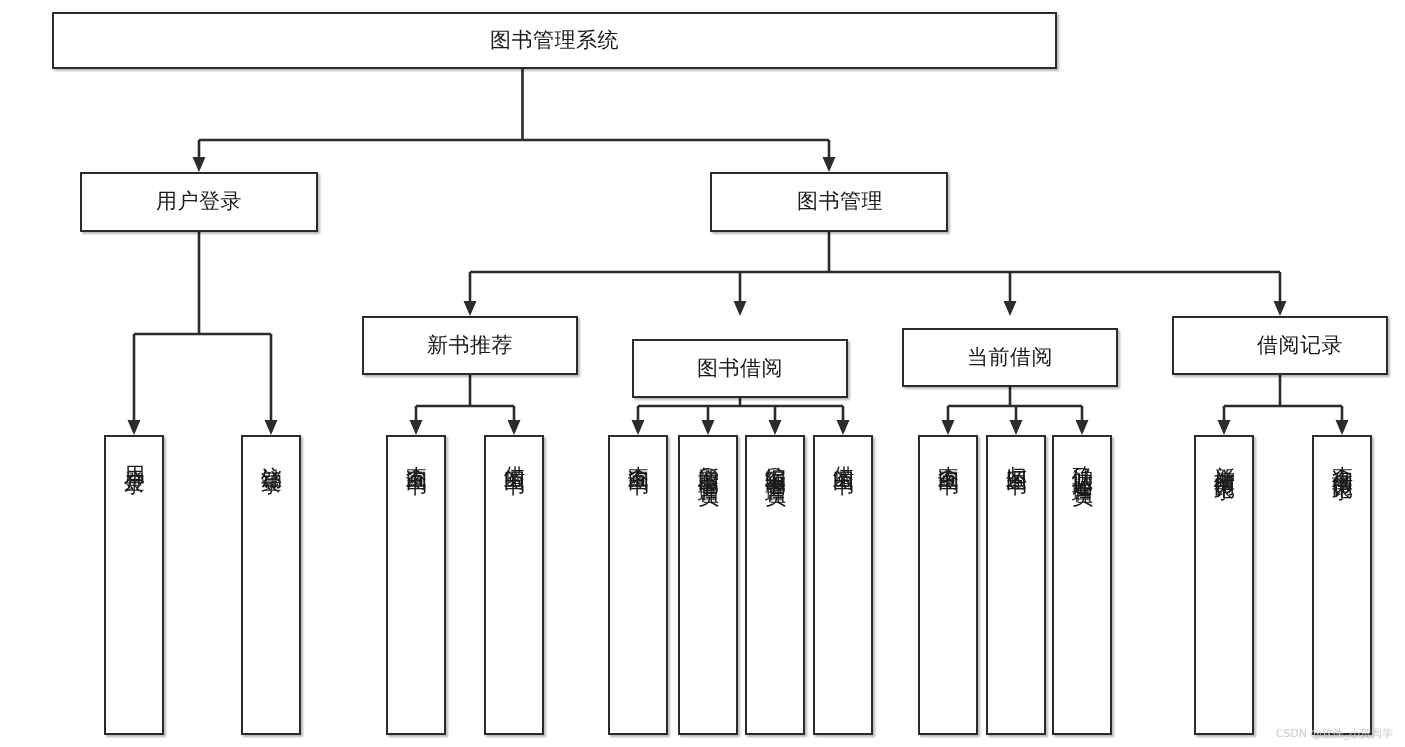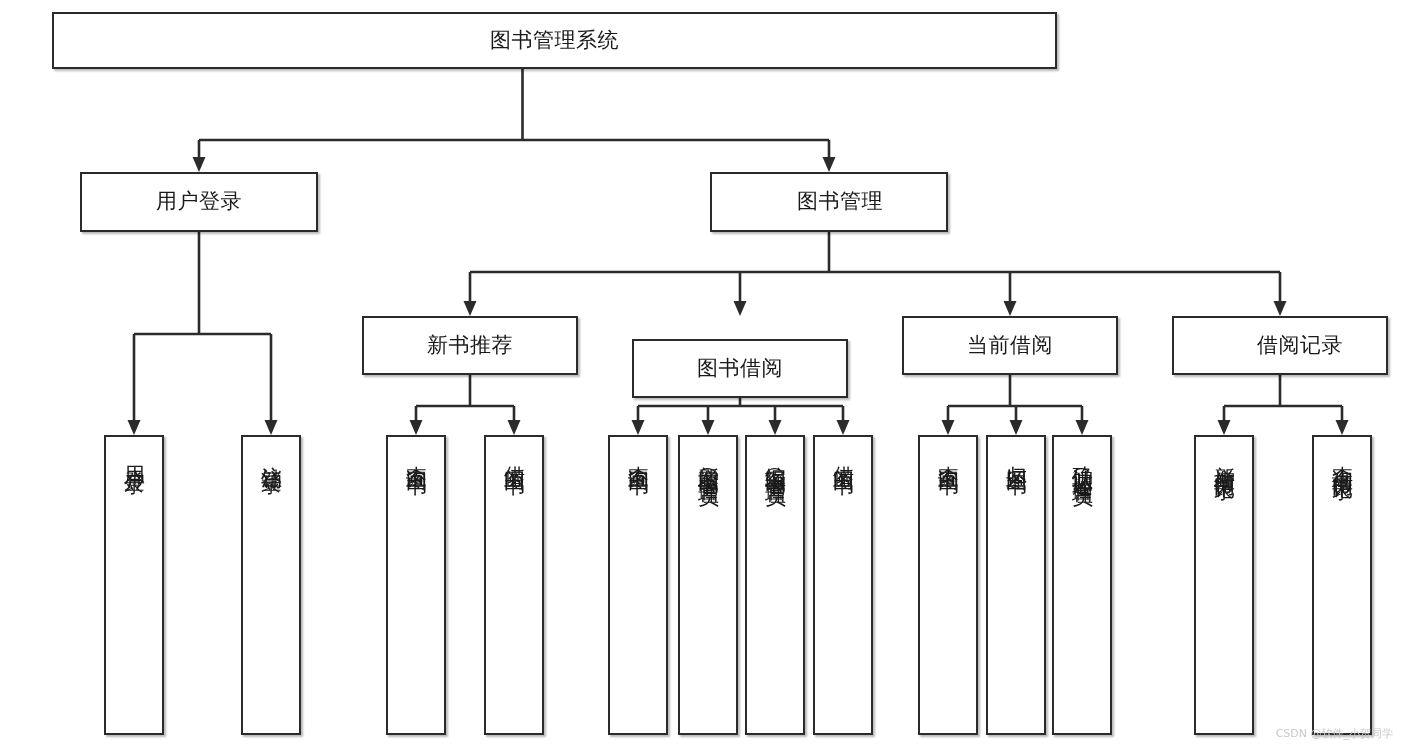--- a/index.html
+++ b/index.html
@@ -112,21 +112,21 @@
       </div>
       <div class="node-box" style="left: 710px; top: 172px; width: 238px; height: 60px; padding-left: 22px;">
         <span class="node-label">图书管理</span>
       </div>
       <div class="node-box" style="left: 362px; top: 316px; width: 216px; height: 59px;">
         <span class="node-label">新书推荐</span>
       </div>
       <div class="node-box" style="left: 632px; top: 316px; width: 216px; height: 59px; margin-top: 23px;">
         <span class="node-label">图书借阅</span>
       </div>
-      <div class="node-box" style="left: 902px; top: 316px; width: 216px; height: 59px;">
+      <div class="node-box" style="left: 902px; top: 328px; width: 216px; height: 59px;">
         <span class="node-label">当前借阅</span>
       </div>
       <div class="node-box" style="left: 1172px; top: 316px; width: 216px; height: 59px; padding-left: 40px;">
         <span class="node-label">借阅记录</span>
       </div>
       <div class="node-box vertical" style="left: 104px; top: 435px; width: 60px; height: 300px;">
         <span class="node-label">用户登录</span>
       </div>
       <div class="node-box vertical" style="left: 241px; top: 435px; width: 60px; height: 300px;">
         <span class="node-label">注销登录</span>

